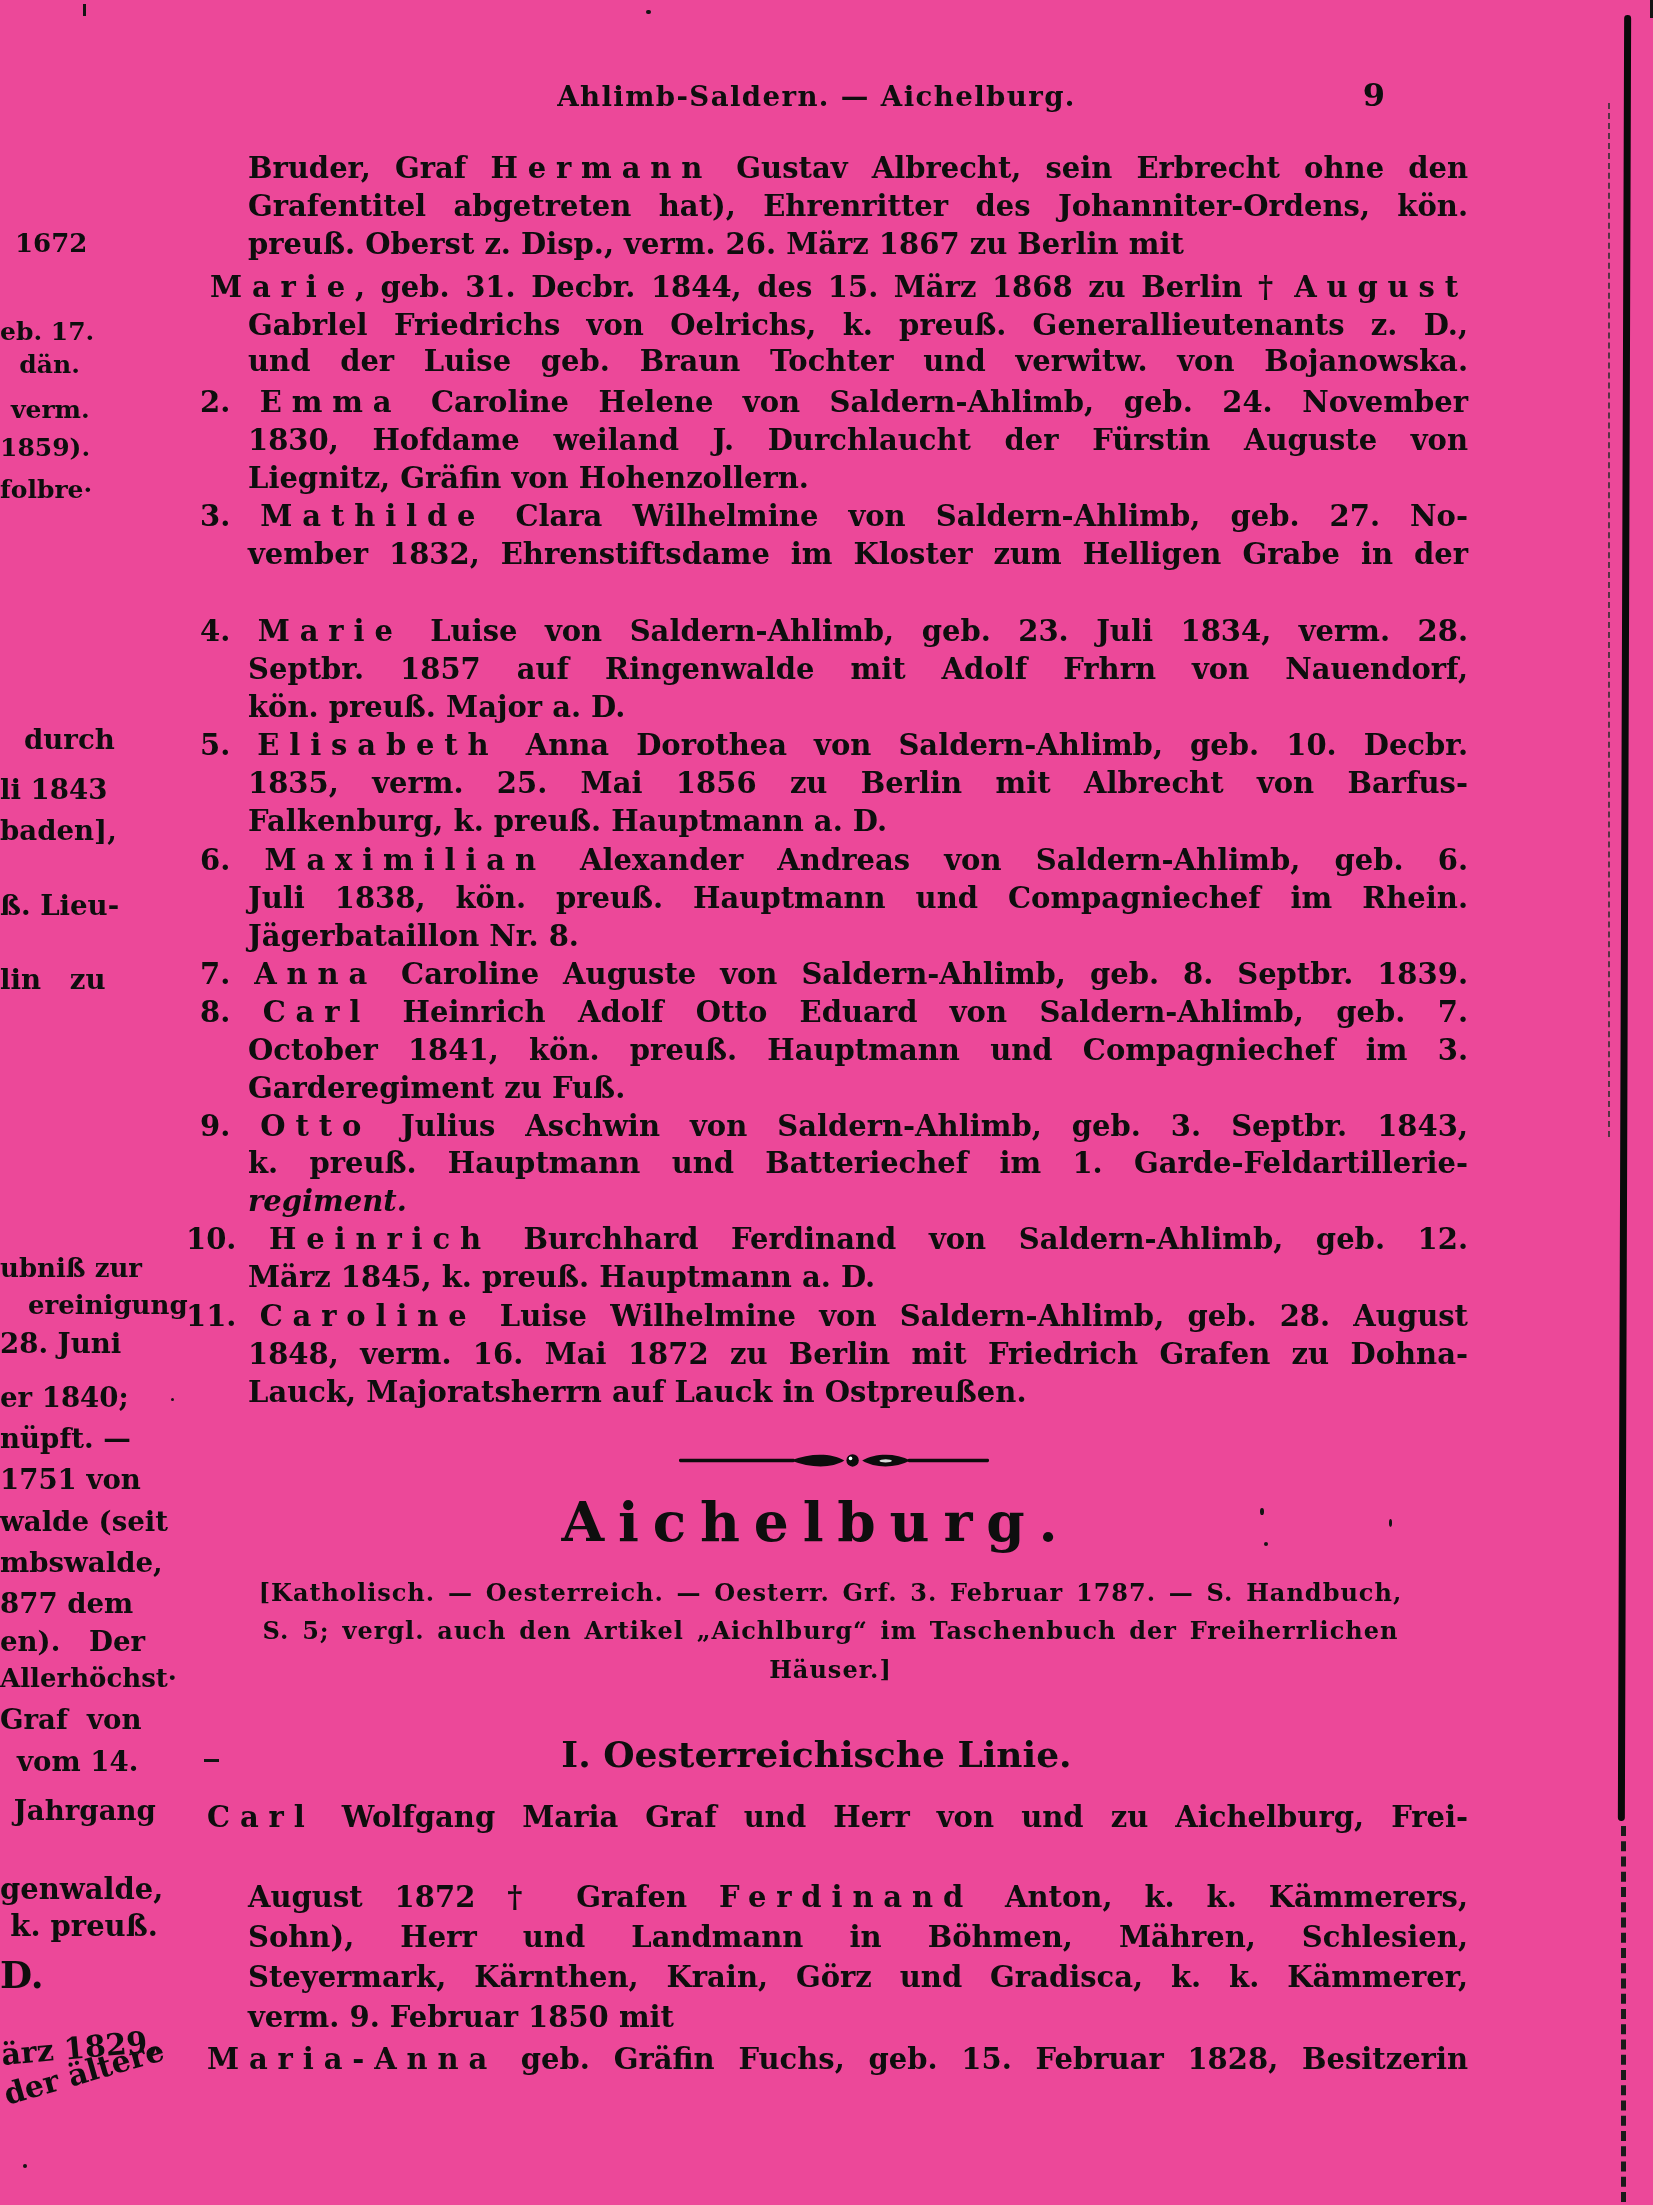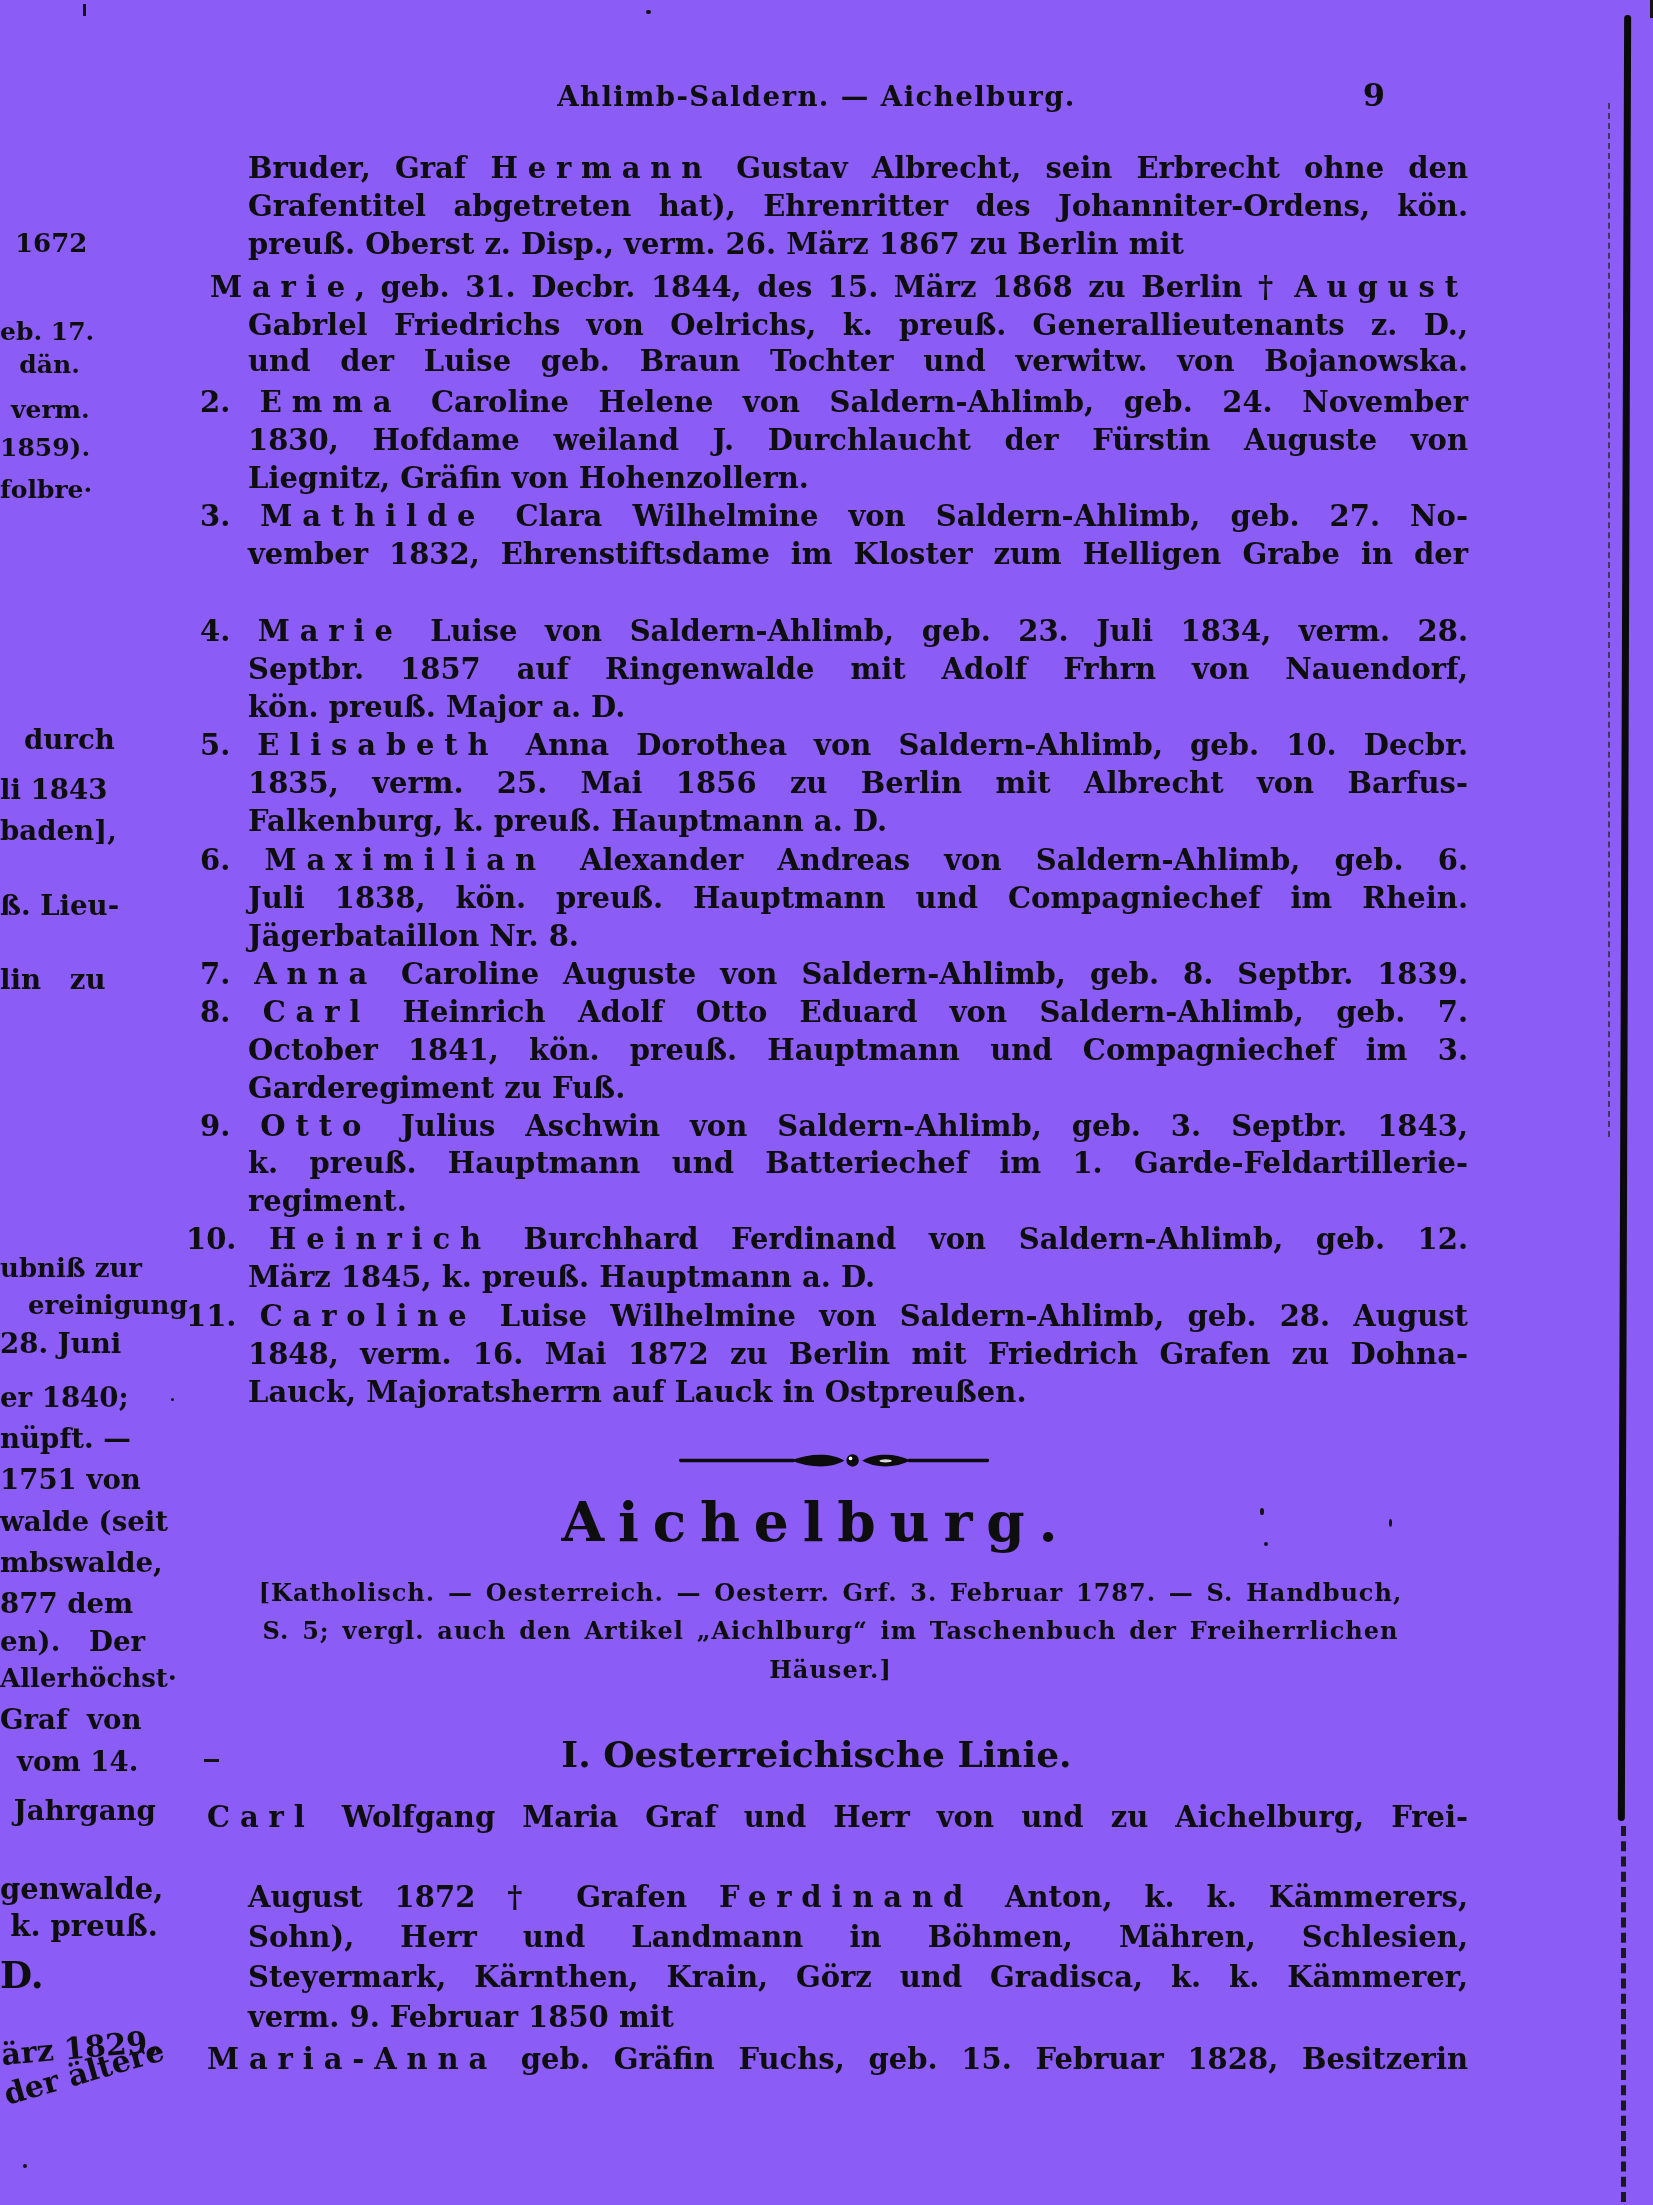--- a/index.html
+++ b/index.html
@@ -1,17 +1,17 @@
 <!DOCTYPE html>
 <html style="font-size:11px"><head>
 <meta charset="utf-8">
 <style>
   html,body{margin:0;padding:0;background:#6b6b6b;}
   .page{
-    position:relative;width:1654px;height:2205px;background:#8b5cf6;overflow:hidden;
+    position:relative;width:1654px;height:2205px;background:#ec4899;overflow:hidden;
     font-family:"DejaVu Serif","Liberation Serif",serif;color:#0e0e0e;
   }
   
   .tl{position:absolute;white-space:pre;font-size:29px;font-weight:bold;line-height:1.15;color:#0e0e0e;}
   .tl.just{white-space:normal;text-align:justify;text-align-last:justify;}
   .tl .g{letter-spacing:.34em;}
   .tl.note{letter-spacing:1px;word-spacing:3.4px;}
   
   .hdr{position:absolute;left:193px;top:80px;width:1247px;text-align:center;
        font-size:27.6px;font-weight:bold;letter-spacing:1.4px;}
@@ -68,21 +68,21 @@
     <div class="tl" style="left: 248px; top: 805px;"><span>Falkenburg, k. preuß. Hauptmann a. D.</span></div>
     <div class="tl just" style="left: 200px; top: 844px; width: 1268px;"><span>6. </span><span class="g">Maximilian</span><span> Alexander Andreas von Saldern-Ahlimb, geb. 6.</span></div>
     <div class="tl just" style="left: 248px; top: 882px; width: 1220px;"><span>Juli 1838, kön. preuß. Hauptmann und Compagniechef im Rhein.</span></div>
     <div class="tl" style="left: 248px; top: 920px;"><span>Jägerbataillon Nr. 8.</span></div>
     <div class="tl just" style="left: 200px; top: 958px; width: 1268px;"><span>7. </span><span class="g">Anna</span><span> Caroline Auguste von Saldern-Ahlimb, geb. 8. Septbr. 1839.</span></div>
     <div class="tl just" style="left: 200px; top: 996px; width: 1268px;"><span>8. </span><span class="g">Carl</span><span> Heinrich Adolf Otto Eduard von Saldern-Ahlimb, geb. 7.</span></div>
     <div class="tl just" style="left: 248px; top: 1034px; width: 1220px;"><span>October 1841, kön. preuß. Hauptmann und Compagniechef im 3.</span></div>
     <div class="tl" style="left: 248px; top: 1072px;"><span>Garderegiment zu Fuß.</span></div>
     <div class="tl just" style="left: 200px; top: 1110px; width: 1268px;"><span>9. </span><span class="g">Otto</span><span> Julius Aschwin von Saldern-Ahlimb, geb. 3. Septbr. 1843,</span></div>
     <div class="tl just" style="left: 248px; top: 1147px; width: 1220px;"><span>k. preuß. Hauptmann und Batteriechef im 1. Garde-Feldartillerie-</span></div>
-    <div class="tl" style="left: 248px; top: 1185px;"><span>regiment.</span></div>
+    <div class="tl" style="left: 248px; top: 1185px; font-style: italic;"><span>regiment.</span></div>
     <div class="tl just" style="left: 186px; top: 1223px; width: 1282px;"><span>10. </span><span class="g">Heinrich</span><span> Burchhard Ferdinand von Saldern-Ahlimb, geb. 12.</span></div>
     <div class="tl" style="left: 248px; top: 1261px;"><span>März 1845, k. preuß. Hauptmann a. D.</span></div>
     <div class="tl just" style="left: 186px; top: 1300px; width: 1282px;"><span>11. </span><span class="g">Caroline</span><span> Luise Wilhelmine von Saldern-Ahlimb, geb. 28. August</span></div>
     <div class="tl just" style="left: 248px; top: 1338px; width: 1220px;"><span>1848, verm. 16. Mai 1872 zu Berlin mit Friedrich Grafen zu Dohna-</span></div>
     <div class="tl" style="left: 248px; top: 1376px;"><span>Lauck, Majoratsherrn auf Lauck in Ostpreußen.</span></div>
     <div class="tl note" style="left: 193px; top: 1579px; width: 1275px; font-size: 24px; text-align: center;"><span>[Katholisch. — Oesterreich. — Oesterr. Grf. 3. Februar 1787. — S. Handbuch,</span></div>
     <div class="tl note" style="left: 193px; top: 1617px; width: 1275px; font-size: 24px; text-align: center;"><span>S. 5; vergl. auch den Artikel „Aichlburg“ im Taschenbuch der Freiherrlichen</span></div>
     <div class="tl note" style="left: 193px; top: 1656px; width: 1275px; font-size: 24px; text-align: center;"><span>Häuser.]</span></div>
     <div class="tl just" style="left: 207px; top: 1801px; width: 1261px;"><span class="g">Carl</span><span> Wolfgang Maria Graf und Herr von und zu Aichelburg, Frei-</span></div>
     <div class="tl just" style="left: 248px; top: 1881px; width: 1220px;"><span>August 1872 † Grafen </span><span class="g">Ferdinand</span><span> Anton, k. k. Kämmerers,</span></div>

